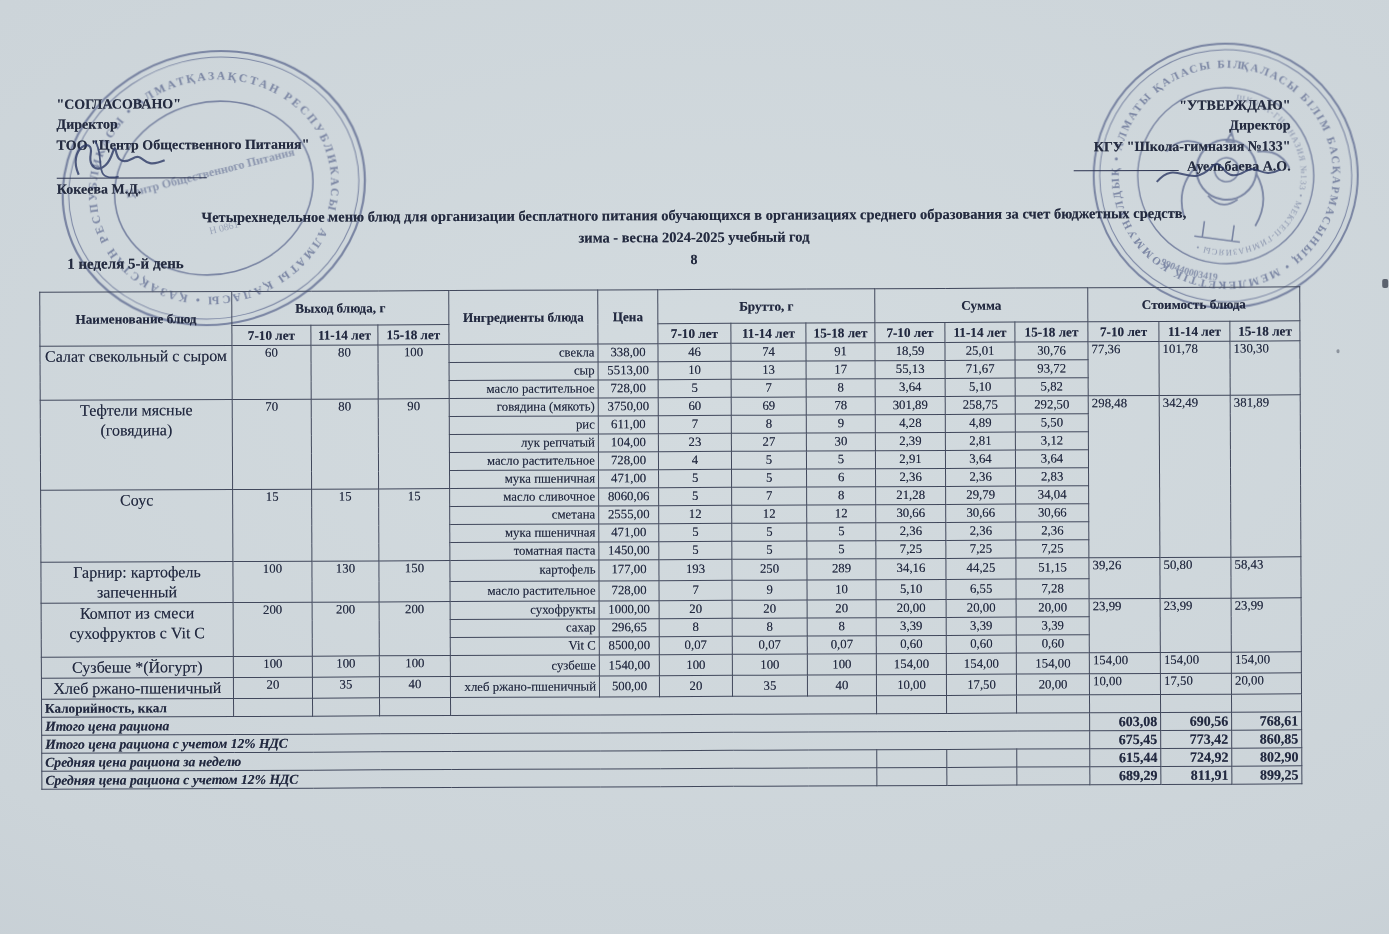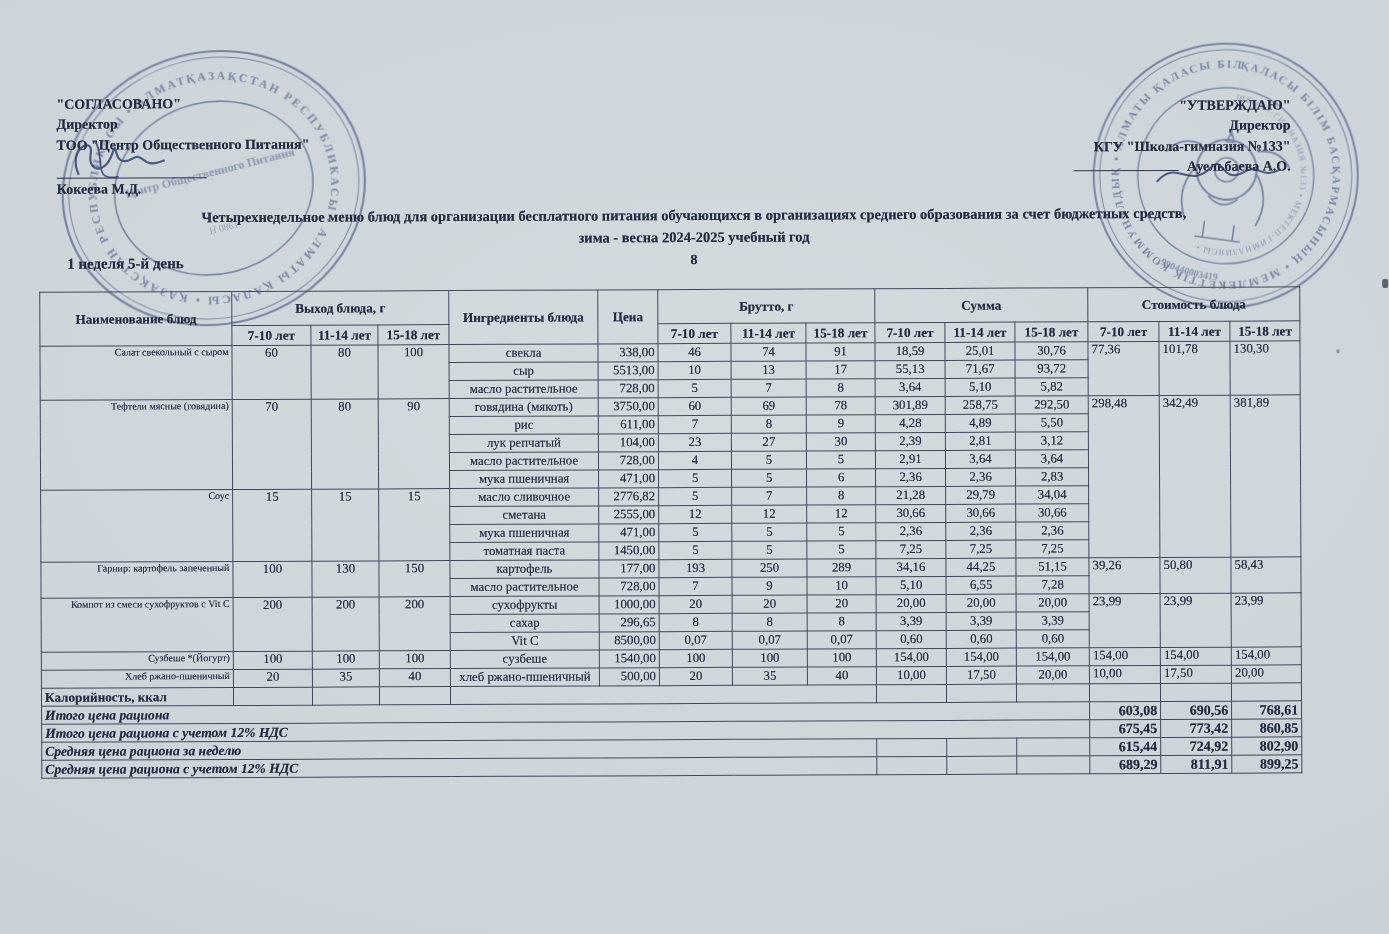--- a/index.html
+++ b/index.html
@@ -16,25 +16,25 @@
   .page-num{font-size:14px;font-weight:bold;}
   .week{position:absolute;left:68px;top:253px;font-weight:bold;font-size:15px;}
   table.menu{position:absolute;left:40px;top:289px;width:1260px;border-collapse:collapse;table-layout:fixed;
     font-size:12.8px;color:#222940;}
   table.menu th,table.menu td{border:1.5px solid #41485c;padding:0 3px;overflow:hidden;}
   table.menu thead th{font-weight:bold;font-size:13.2px;}
   tr.hdr1{height:34px;}
   tr.hdr2{height:20px;}
   tbody tr{height:18px;}
   td.c{text-align:center;}
-  td.r{text-align:right;padding-right:4px;}
-  td.name{vertical-align:top;text-align:right;font-size:10px;line-height:1.25;padding-top:1px;}
+  td.r{text-align:center;padding-right:4px;}
+  td.name{vertical-align:top;text-align:center;font-size:16px;line-height:1.25;padding-top:1px;}
   td.port{vertical-align:top;text-align:center;padding-top:1px;}
   td.cost{vertical-align:top;text-align:left;padding-top:1px;}
-  td.ing{text-align:center;white-space:nowrap;}
+  td.ing{text-align:right;white-space:nowrap;}
   td.kcal{font-weight:bold;font-size:13.2px;}
   td.flabel{font-weight:bold;font-style:italic;font-size:13.6px;padding-left:4px;}
   td.fval{font-weight:bold;font-size:14px;text-align:right;padding-right:5px;}
   .ink{text-shadow:0 0 0.5px rgba(36,43,64,0.55);}
   .stamp{position:absolute;opacity:0.58;filter:blur(0.55px);}
   .signature{position:absolute;opacity:0.8;}
   .photo-mark{position:absolute;background:#2b3040;border-radius:2px;}
 </style>
 </head>
 <body>
@@ -257,21 +257,21 @@
             <td class="c">2,36</td>
             <td class="c">2,36</td>
             <td class="c">2,83</td>
           </tr>
           <tr>
             <td class="name" rowspan="4">Соус</td>
             <td class="port" rowspan="4">15</td>
             <td class="port" rowspan="4">15</td>
             <td class="port" rowspan="4">15</td>
             <td class="ing">масло сливочное</td>
-            <td class="r">2776,82</td>
+            <td class="r">8060,06</td>
             <td class="c">5</td>
             <td class="c">7</td>
             <td class="c">8</td>
             <td class="c">21,28</td>
             <td class="c">29,79</td>
             <td class="c">34,04</td>
           </tr>
           <tr>
             <td class="ing">сметана</td>
             <td class="r">2555,00</td>

